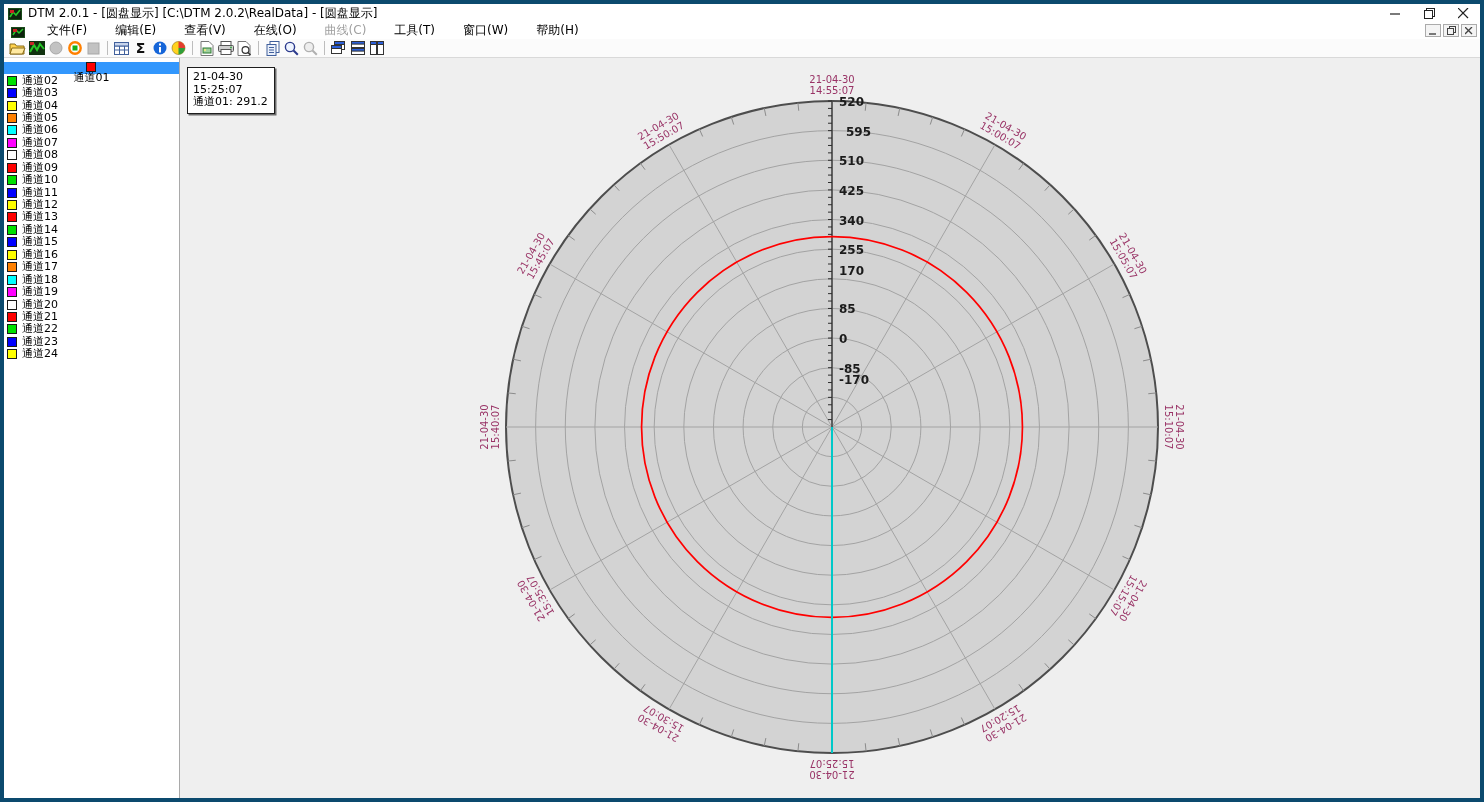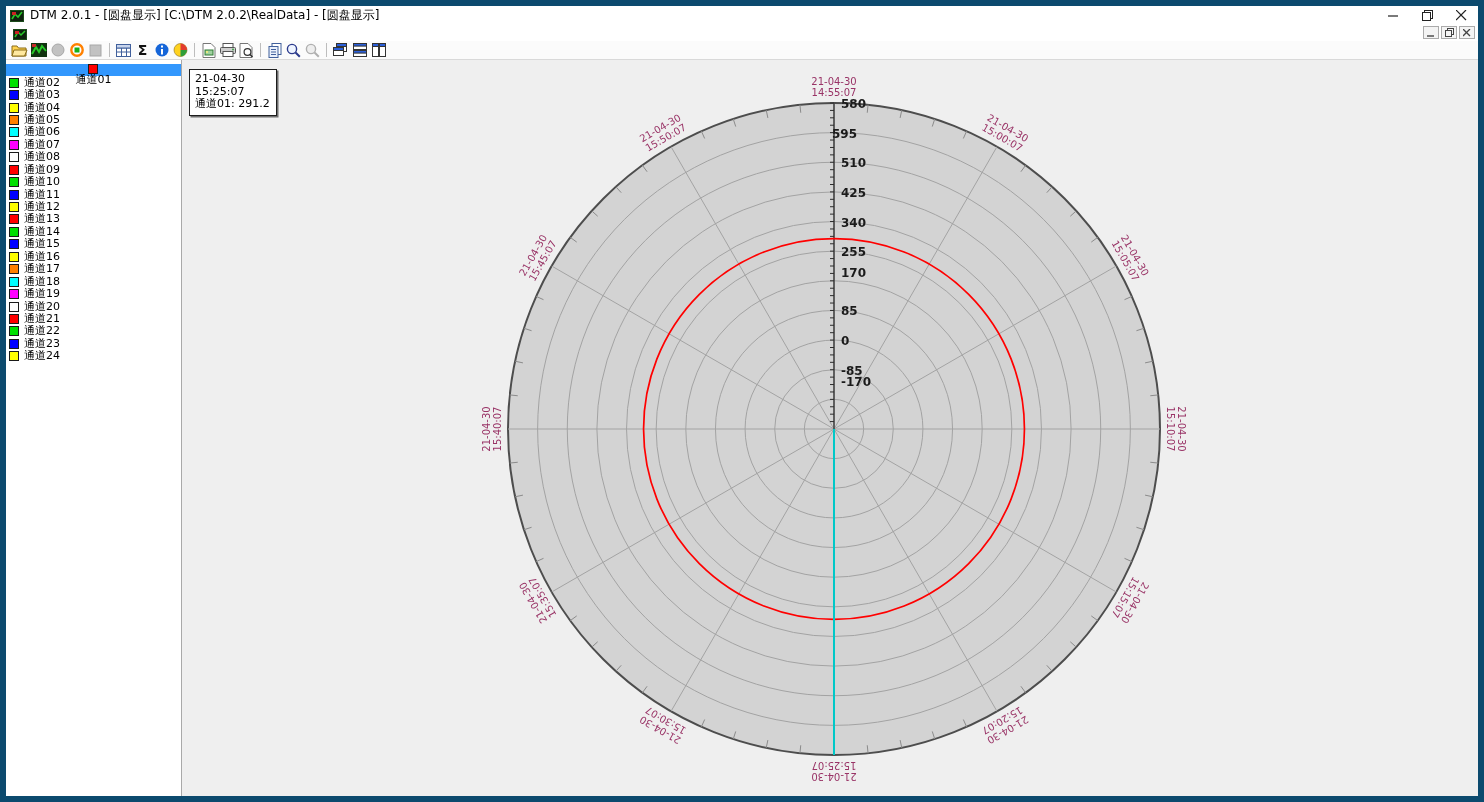--- a/index.html
+++ b/index.html
@@ -1,19 +1,19 @@
 <!DOCTYPE html>
 <html><head>
 <meta charset="utf-8">
 <style>
   * { margin:0; padding:0; box-sizing:border-box; }
   html,body { width:1484px; height:802px; overflow:hidden; background:#e8e8e8;
     font-family:"DejaVu Sans","Liberation Sans",sans-serif; }
   .window { position:relative; width:1484px; height:802px; background:#ffffff;
-    border:6px solid #0c4a6e; display:flex; flex-direction:column; }
+    border:4px solid #0c4a6e; display:flex; flex-direction:column; }
 
   
   .titlebar { height:18px; background:#ffffff; display:flex; align-items:center; flex:0 0 auto; }
   .app-icon { width:14px; height:14px; margin:0 6px 0 4px; display:inline-block; }
   .title-text { font-size:12px; color:#000; white-space:nowrap; }
   .win-controls { margin-left:auto; display:flex; height:100%; }
   .win-btn { width:34px; height:18px; display:flex; align-items:center; justify-content:center; }
   .win-btn svg { display:block; }
 
   
@@ -92,20 +92,30 @@
 
   <div class="menubar">
     <span class="menu-child-icon">
       <svg width="14" height="13">
           <rect x="0" y="1" width="14" height="11" fill="#1a4a1a"></rect>
           <rect x="1" y="2" width="12" height="9" fill="#0d220d"></rect>
           <polyline points="2,9 5,4 8,7 12,3" stroke="#28c828" stroke-width="1.5" fill="none"></polyline>
           <rect x="2" y="3" width="4" height="3" fill="#cc2222"></rect>
         </svg>
     </span>
+    <nav id="menu-items" style="display:flex;">
+        <span class="menu-item">文件(F)</span>
+        <span class="menu-item">编辑(E)</span>
+        <span class="menu-item">查看(V)</span>
+        <span class="menu-item">在线(O)</span>
+        <span class="menu-item disabled">曲线(C)</span>
+        <span class="menu-item">工具(T)</span>
+        <span class="menu-item">窗口(W)</span>
+        <span class="menu-item">帮助(H)</span>
+      </nav>
     <span class="mdi-controls">
       <span class="mdi-btn">
           <svg width="8" height="8">
             <line x1="0" y1="7" x2="7" y2="7" stroke="#444" stroke-width="1.4"></line>
           </svg>
         </span>
       <span class="mdi-btn">
           <svg width="9" height="9">
             <rect x="2.5" y="0.5" width="6" height="6" fill="none" stroke="#444"></rect>
             <rect x="0.5" y="2.5" width="6" height="6" fill="#f4f4f4" stroke="#444"></rect>
@@ -465,22 +475,22 @@
           <line x1="648" y1="80.04545454545456" x2="652" y2="80.04545454545456" stroke="#2d2d2d" stroke-width="1"></line>
           <line x1="648" y1="72.63636363636363" x2="652" y2="72.63636363636363" stroke="#2d2d2d" stroke-width="1"></line>
           <line x1="648" y1="65.22727272727275" x2="652" y2="65.22727272727275" stroke="#2d2d2d" stroke-width="1"></line>
           <line x1="648" y1="57.81818181818181" x2="652" y2="57.81818181818181" stroke="#2d2d2d" stroke-width="1"></line>
           <line x1="648" y1="50.40909090909088" x2="652" y2="50.40909090909088" stroke="#2d2d2d" stroke-width="1"></line>
           <line x1="648" y1="43" x2="652" y2="43" stroke="#2d2d2d" stroke-width="1"></line>
           <circle cx="652" cy="369" r="190.4397860962567" fill="none" stroke="#ff0000" stroke-width="1.7"></circle>
           <line x1="652" y1="369" x2="652" y2="695" stroke="#00c8c8" stroke-width="2"></line>
         </svg>
       <div id="axis-labels">
-          <div class="axis-label" style="left: 659px; top: 37px;">580</div>
-          <div class="axis-label" style="left: 650px; top: 66.6364px;">595</div>
+          <div class="axis-label" style="left: 659px; top: 37px;">520</div>
+          <div class="axis-label" style="left: 666px; top: 66.6364px;">595</div>
           <div class="axis-label" style="left: 659px; top: 96.2727px; text-align: right;">510</div>
           <div class="axis-label" style="left: 659px; top: 125.909px;">425</div>
           <div class="axis-label" style="left: 659px; top: 155.545px;">340</div>
           <div class="axis-label" style="left: 659px; top: 185.182px;">255</div>
           <div class="axis-label" style="left: 659px; top: 206px;">170</div>
           <div class="axis-label" style="left: 659px; top: 244.455px;">85</div>
           <div class="axis-label" style="left: 659px; top: 274.091px;">0</div>
           <div class="axis-label" style="left: 659px; top: 303.727px;">-85</div>
           <div class="axis-label" style="left: 659px; top: 315px;">-170</div>
         </div>

